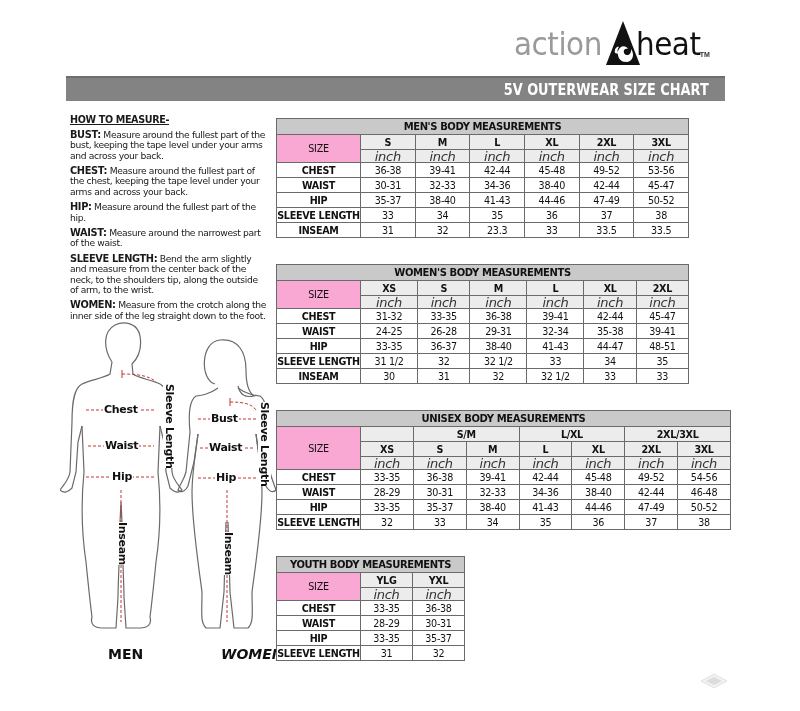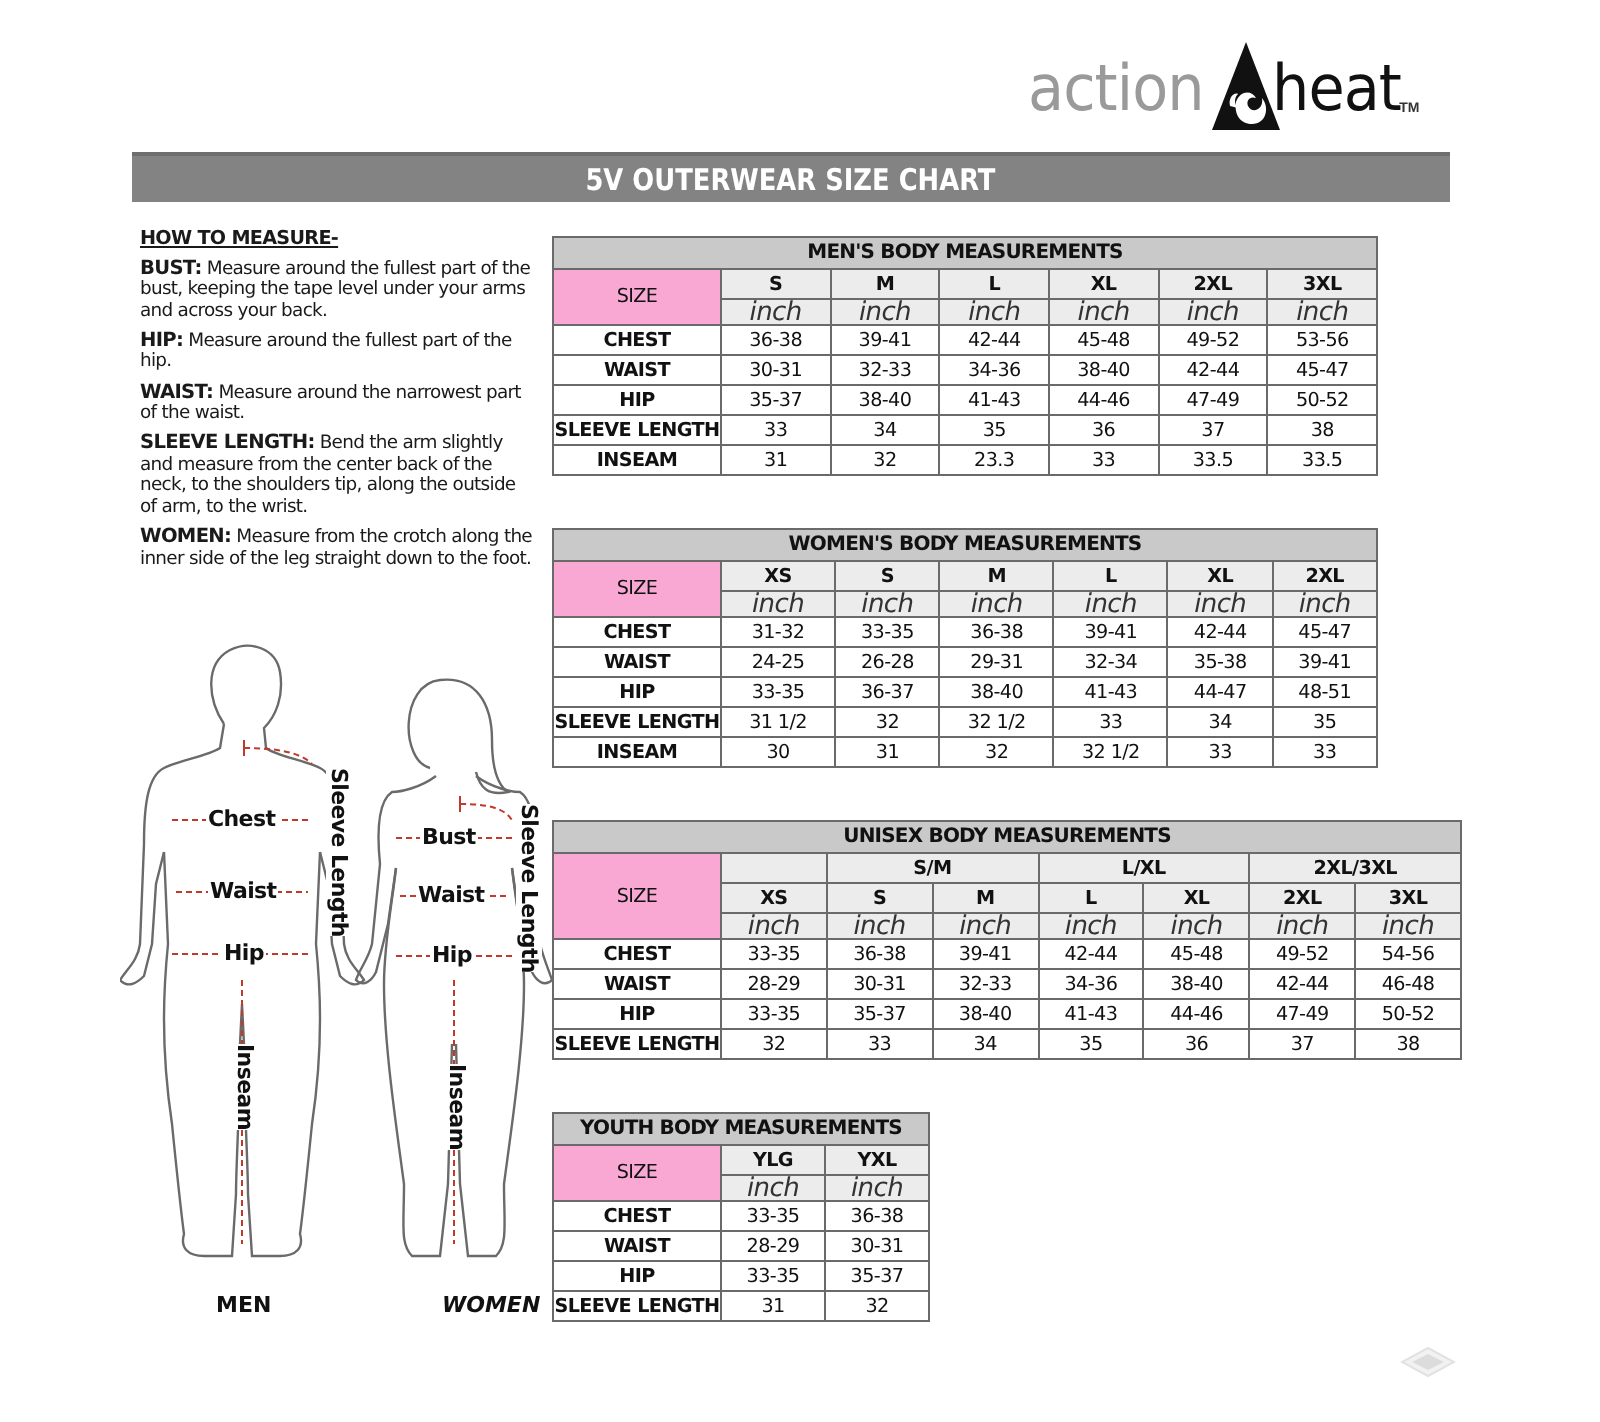--- a/index.html
+++ b/index.html
@@ -7,21 +7,21 @@
   body { position: relative; font-family: "Liberation Sans", "DejaVu Sans", sans-serif; color: #111; }
 
   
   .logo { position: absolute; left: 514px; top: 22px; height: 40px; display: flex; align-items: flex-end; }
   .logo .w1 { font-family: "DejaVu Sans", sans-serif; font-size: 32px; color: #9a9a9a; letter-spacing: -0.5px; line-height: 36px; font-weight: normal; transform: scaleX(0.92); transform-origin: left bottom; }
   .logo .flame { width: 34px; height: 44px; margin-left: -4px; margin-bottom: -3px; }
   .logo .w2 { font-family: "DejaVu Sans", sans-serif; font-size: 32px; color: #111; line-height: 36px; letter-spacing: -0.5px; margin-left: -4px; transform: scaleX(0.92); transform-origin: left bottom; }
   .logo .tm { font-size: 7px; color: #333; margin-left: -6px; margin-bottom: 4px; font-weight: bold; }
 
   
-  .title-bar { position: absolute; left: 66px; top: 76px; width: 659px; height: 25px; background: #838383; border-top: 2px solid #6e6e6e; display: flex; align-items: center; justify-content: center; }
+  .title-bar { position: absolute; left: 66px; top: 76px; width: 659px; height: 25px; background: #838383; border-top: 2px solid #6e6e6e; display: flex; align-items: center; justify-content: flex-end; }
   .title-bar span { color: #fff; font-family: "DejaVu Sans", sans-serif; font-weight: bold; font-size: 15px; letter-spacing: 0px; transform: scaleX(0.86); }
 
   
   .howto { position: absolute; left: 70px; top: 115px; width: 198px; font-family: "DejaVu Sans", sans-serif; font-size: 9.2px; line-height: 10.6px; color: #1a1a1a; letter-spacing: -0.35px; }
   .howto .hd { font-weight: bold; text-decoration: underline; font-size: 9.6px; margin-bottom: 4px; display: block; }
   .howto p { margin-bottom: 4.5px; }
   .howto b { font-weight: bold; font-size: 9.8px; margin-top: 28px; }
 
   
   table.sz { position: absolute; border-collapse: collapse; font-family: "DejaVu Sans", sans-serif; font-size: 9.6px; color: #111; border: 1.5px solid #555; }
@@ -36,21 +36,21 @@
   #men-table { left: 276px; top: 118px; width: 413px; }
   #women-table { left: 276px; top: 264px; width: 413px; }
   #unisex-table { left: 276px; top: 410px; width: 455px; }
   #youth-table { left: 276px; top: 556px; width: 189px; border-radius: 21px; }
 
   
   .figs { position: absolute; left: 60px; top: 322px; width: 220px; height: 340px; }
   .figs svg { position: absolute; left: 0; top: 0; }
   .lbl { position: absolute; font-family: "DejaVu Sans", sans-serif; font-weight: bold; font-size: 11px; color: #111; letter-spacing: -0.3px; background: #fff; padding: 0 1px; }
   .vlbl { position: absolute; font-family: "DejaVu Sans", sans-serif; font-weight: bold; font-size: 11px; color: #111; transform: rotate(90deg); transform-origin: left top; white-space: nowrap; background: #fff; letter-spacing: -0.3px; }
-  .caption { position: absolute; font-family: "DejaVu Sans", sans-serif; font-weight: bold; font-size: 11px; color: #111; }
+  .caption { position: absolute; font-family: "DejaVu Sans", sans-serif; font-weight: bold; font-size: 14px; color: #111; }
 
   .watermark { position: absolute; left: 700px; top: 673px; width: 28px; height: 16px; }
 </style>
 </head>
 <body>
 
 <div class="logo">
   <span class="w1">action</span>
   <svg class="flame" viewBox="0 0 34 44">
     <path d="M17 0 L34 44 L0 44 Z" fill="#111"></path>
@@ -61,20 +61,21 @@
   <span class="tm">TM</span>
 </div>
 
 <div class="title-bar">
   <span>5V OUTERWEAR SIZE CHART</span>
 </div>
 
 <div class="howto">
   <span class="hd">HOW TO MEASURE-</span>
   <p><b>BUST:</b><span> Measure around the fullest part of the bust, keeping the tape level under your arms and across your back.</span></p>
+  <p><b>CHEST:</b><span> Measure around the fullest part of the chest, keeping the tape level under your arms and across your back.</span></p>
   <p><b>HIP:</b><span> Measure around the fullest part of the hip.</span></p>
   <p><b>WAIST:</b><span> Measure around the narrowest part of the waist.</span></p>
   <p><b>SLEEVE LENGTH:</b><span> Bend the arm slightly and measure from the center back of the neck, to the shoulders tip, along the outside of arm, to the wrist.</span></p>
   <p><b>WOMEN:</b><span> Measure from the crotch along the inner side of the leg straight down to the foot.</span></p>
 </div>
 
 <div class="figs">
   <svg width="220" height="340" viewBox="0 0 220 340">
     <g fill="none" stroke="#6a6a6a" stroke-width="1.2">
 

